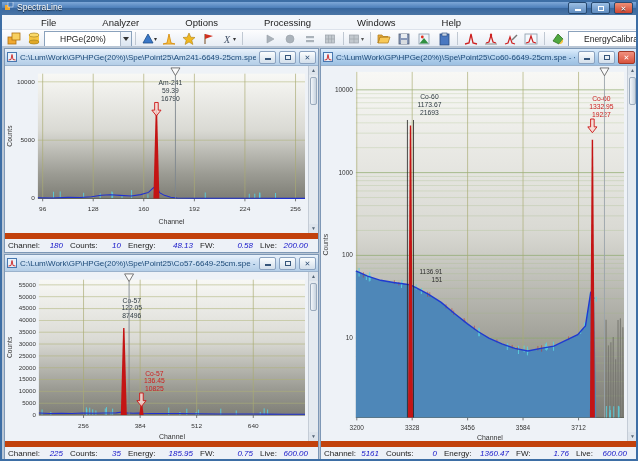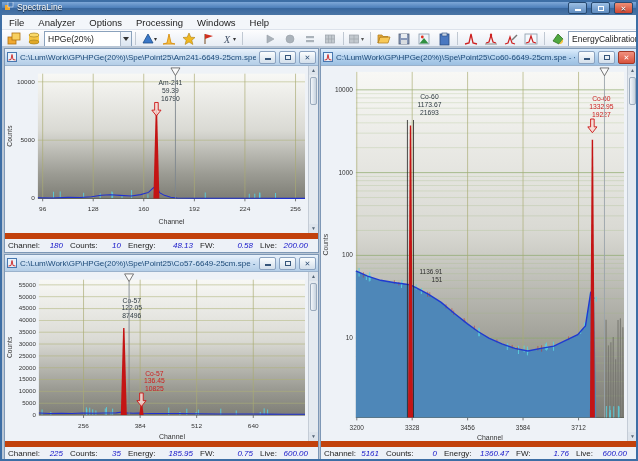--- a/index.html
+++ b/index.html
@@ -12,31 +12,31 @@
   .titlebar .tspace{flex:1;}
   .abtn{width:17px;height:10px;border:1px solid #27496f;border-radius:2px;margin-left:1px;
     background:linear-gradient(#9cbfe4,#5f8cc0);display:flex;align-items:center;justify-content:center;}
   .abtn.close{background:linear-gradient(#ef8f76,#cf4631);}
   .ag-min{width:6px;height:2px;background:#fff;margin-top:4px;}
   .ag-max{width:6px;height:5px;border:1px solid #fff;box-sizing:border-box;}
   .ag-x{color:#fff;font-size:7px;line-height:1;}
   
   .menubar{height:14px;background:#f3f6fa;border-bottom:1px solid #dde3ec;display:flex;align-items:center;
     font-size:9.5px;color:#1c1c1c;}
-  .menu-item{padding:0 7px;}
+  .menu-item{padding:0 7px;margin-left:32px;}
   
   .toolbar{height:17px;background:linear-gradient(#fdfdfe,#e6ecf4);border-bottom:1px solid #c2ccd8;
     display:flex;align-items:center;padding:0 2px;}
   .tbtn{width:20px;height:15px;display:flex;align-items:center;justify-content:center;flex:0 0 auto;}
   .tbtn svg{display:block;}
   .tsep{width:1px;height:13px;background:#c0c8d2;margin:0 3px;flex:0 0 auto;}
   .tspacer{width:14px;flex:0 0 auto;}
   .combo{height:14px;background:#fff;border:1px solid #8ba2bc;display:flex;align-items:center;
     font-size:8.5px;color:#222;flex:0 0 auto;}
-  .combo .cv{flex:1;padding:0 3px;white-space:nowrap;overflow:hidden;}
+  .combo .cv{flex:1;padding:0 3px;white-space:nowrap;overflow:hidden;margin-left:12px;}
   .combo .carr{width:11px;height:100%;border-left:1px solid #aab6c6;box-sizing:border-box;
     background:linear-gradient(#f4f8fc,#dbe5f0);display:flex;align-items:center;justify-content:center;}
   .tri-down{width:0;height:0;border-left:3px solid transparent;border-right:3px solid transparent;
     border-top:4px solid #333;}
   
   #mdi{position:absolute;top:44px;left:0;right:0;bottom:0;background:#b9c6d5;}
   .win{position:absolute;border:1px solid #7e98b6;background:#eef2f7;display:flex;flex-direction:column;
     box-sizing:border-box;}
   .wtitle{height:16px;flex:0 0 16px;display:flex;align-items:center;gap:3px;padding:0 2px;
     background:linear-gradient(#eaf2fb,#c9ddf1 50%,#b4cee7);border-bottom:1px solid #9ab2cc;

